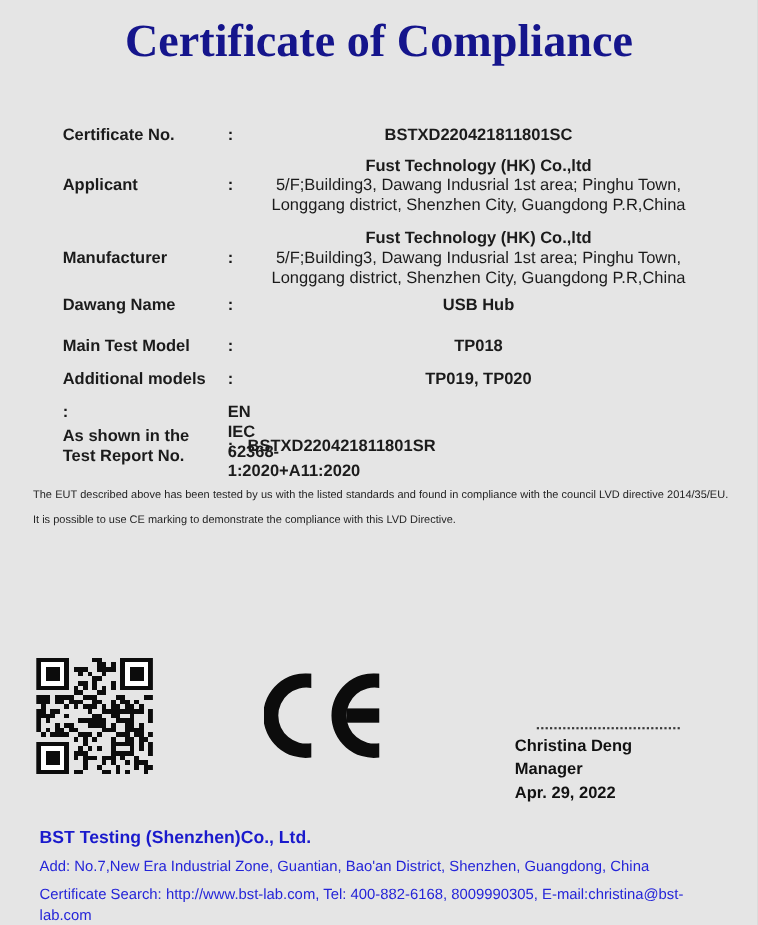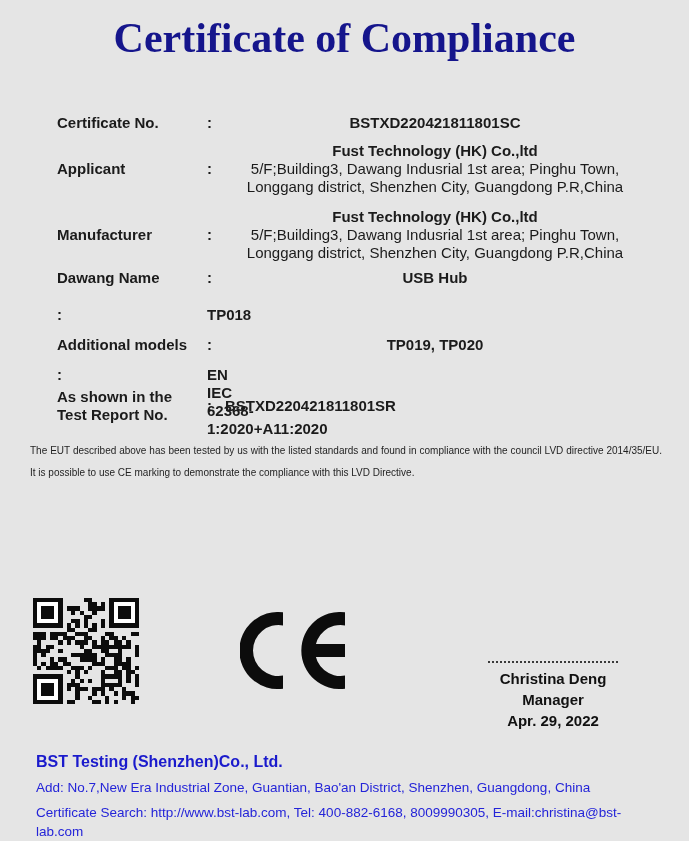--- a/index.html
+++ b/index.html
@@ -42,21 +42,21 @@
     position:absolute;left:30px;top:440px;width:632px;
     font-size:10px;line-height:22px;color:#1f1f1f;
   }
   .body-text p{margin:0;text-align:justify;}
   
   .qr{position:absolute;left:33px;top:598px;width:106px;height:106px;}
   .ce{position:absolute;left:240px;top:612px;width:105px;height:77px;}
   
   .signature{
     position:absolute;left:468px;top:652px;width:170px;
-    text-align:center;font-size:15px;line-height:21px;font-weight:bold;color:#111;
+    text-align:left;font-size:15px;line-height:21px;font-weight:bold;color:#111;
   }
   .dotline{
     width:130px;height:9px;margin:0 auto 5px auto;
     border-bottom:2px dotted #3a3a3a;
   }
   
   .footer{position:absolute;left:36px;top:752px;width:630px;}
   .footer .company{
     font-size:16px;font-weight:bold;color:#1a1acc;line-height:20px;margin:0;
   }
@@ -97,20 +97,21 @@
     </div>
   </div>
 
   <div class="frow" style="top:269px">
     <div class="lbl">Dawang Name</div>
     <div class="colon">:</div>
     <div class="val">USB Hub</div>
   </div>
 
   <div class="frow" style="top:306px">
+    <div class="lbl">Main Test Model</div>
     <div class="colon">:</div>
     <div class="val">TP018</div>
   </div>
 
   <div class="frow" style="top:336px">
     <div class="lbl">Additional models</div>
     <div class="colon">:</div>
     <div class="val">TP019, TP020</div>
   </div>
 

